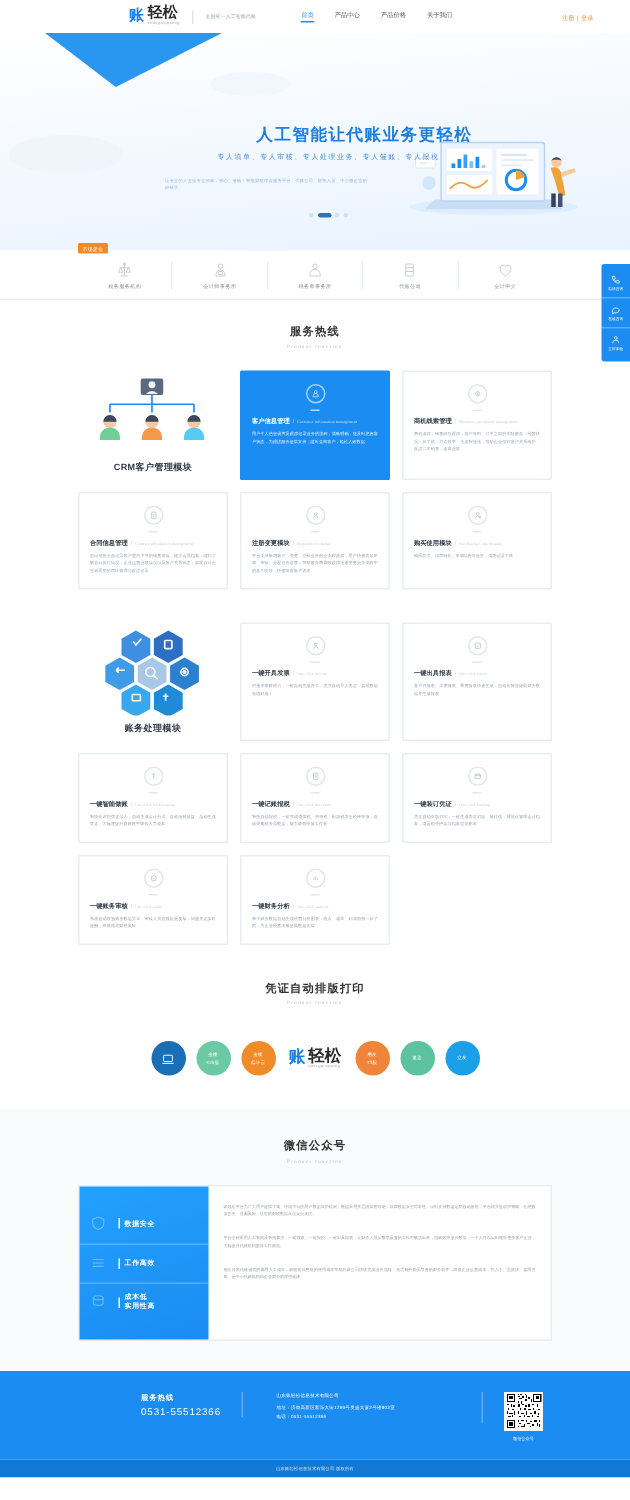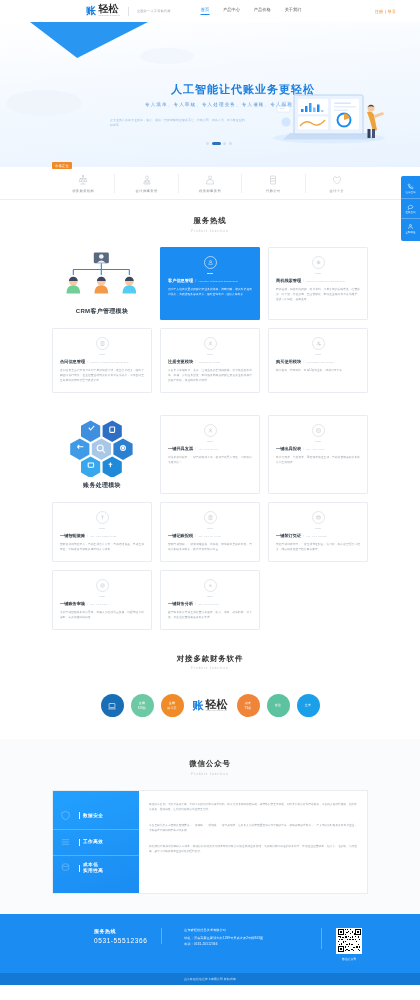--- a/index.html
+++ b/index.html
@@ -614,21 +614,21 @@
           </div>
           <div class="card-body">基于账务数据自动生成经营分析图表，收入、成本、利润趋势一目了然，为企业经营决策提供数据支撑</div>
         </div>
 
       </div>
     </div>
   </div>
 
   <div class="section" style="padding-top:24px">
     <div class="sec-head">
-      <div class="sec-title">对接多款财务软件</div>
+      <div class="sec-title">凭证自动排版打印</div>
       <div class="sec-sub">Product function</div>
     </div>
     <div class="partners">
 
       <div class="pcircle" style="background:#1a6eb5">
         <svg viewBox="0 0 24 24" width="10" height="10" fill="none" stroke="#fff" stroke-width="1.5">
           <rect x="5" y="6" width="14" height="10" rx="1"></rect>
             <path d="M3 19h18"></path>
         </svg>
       </div>

